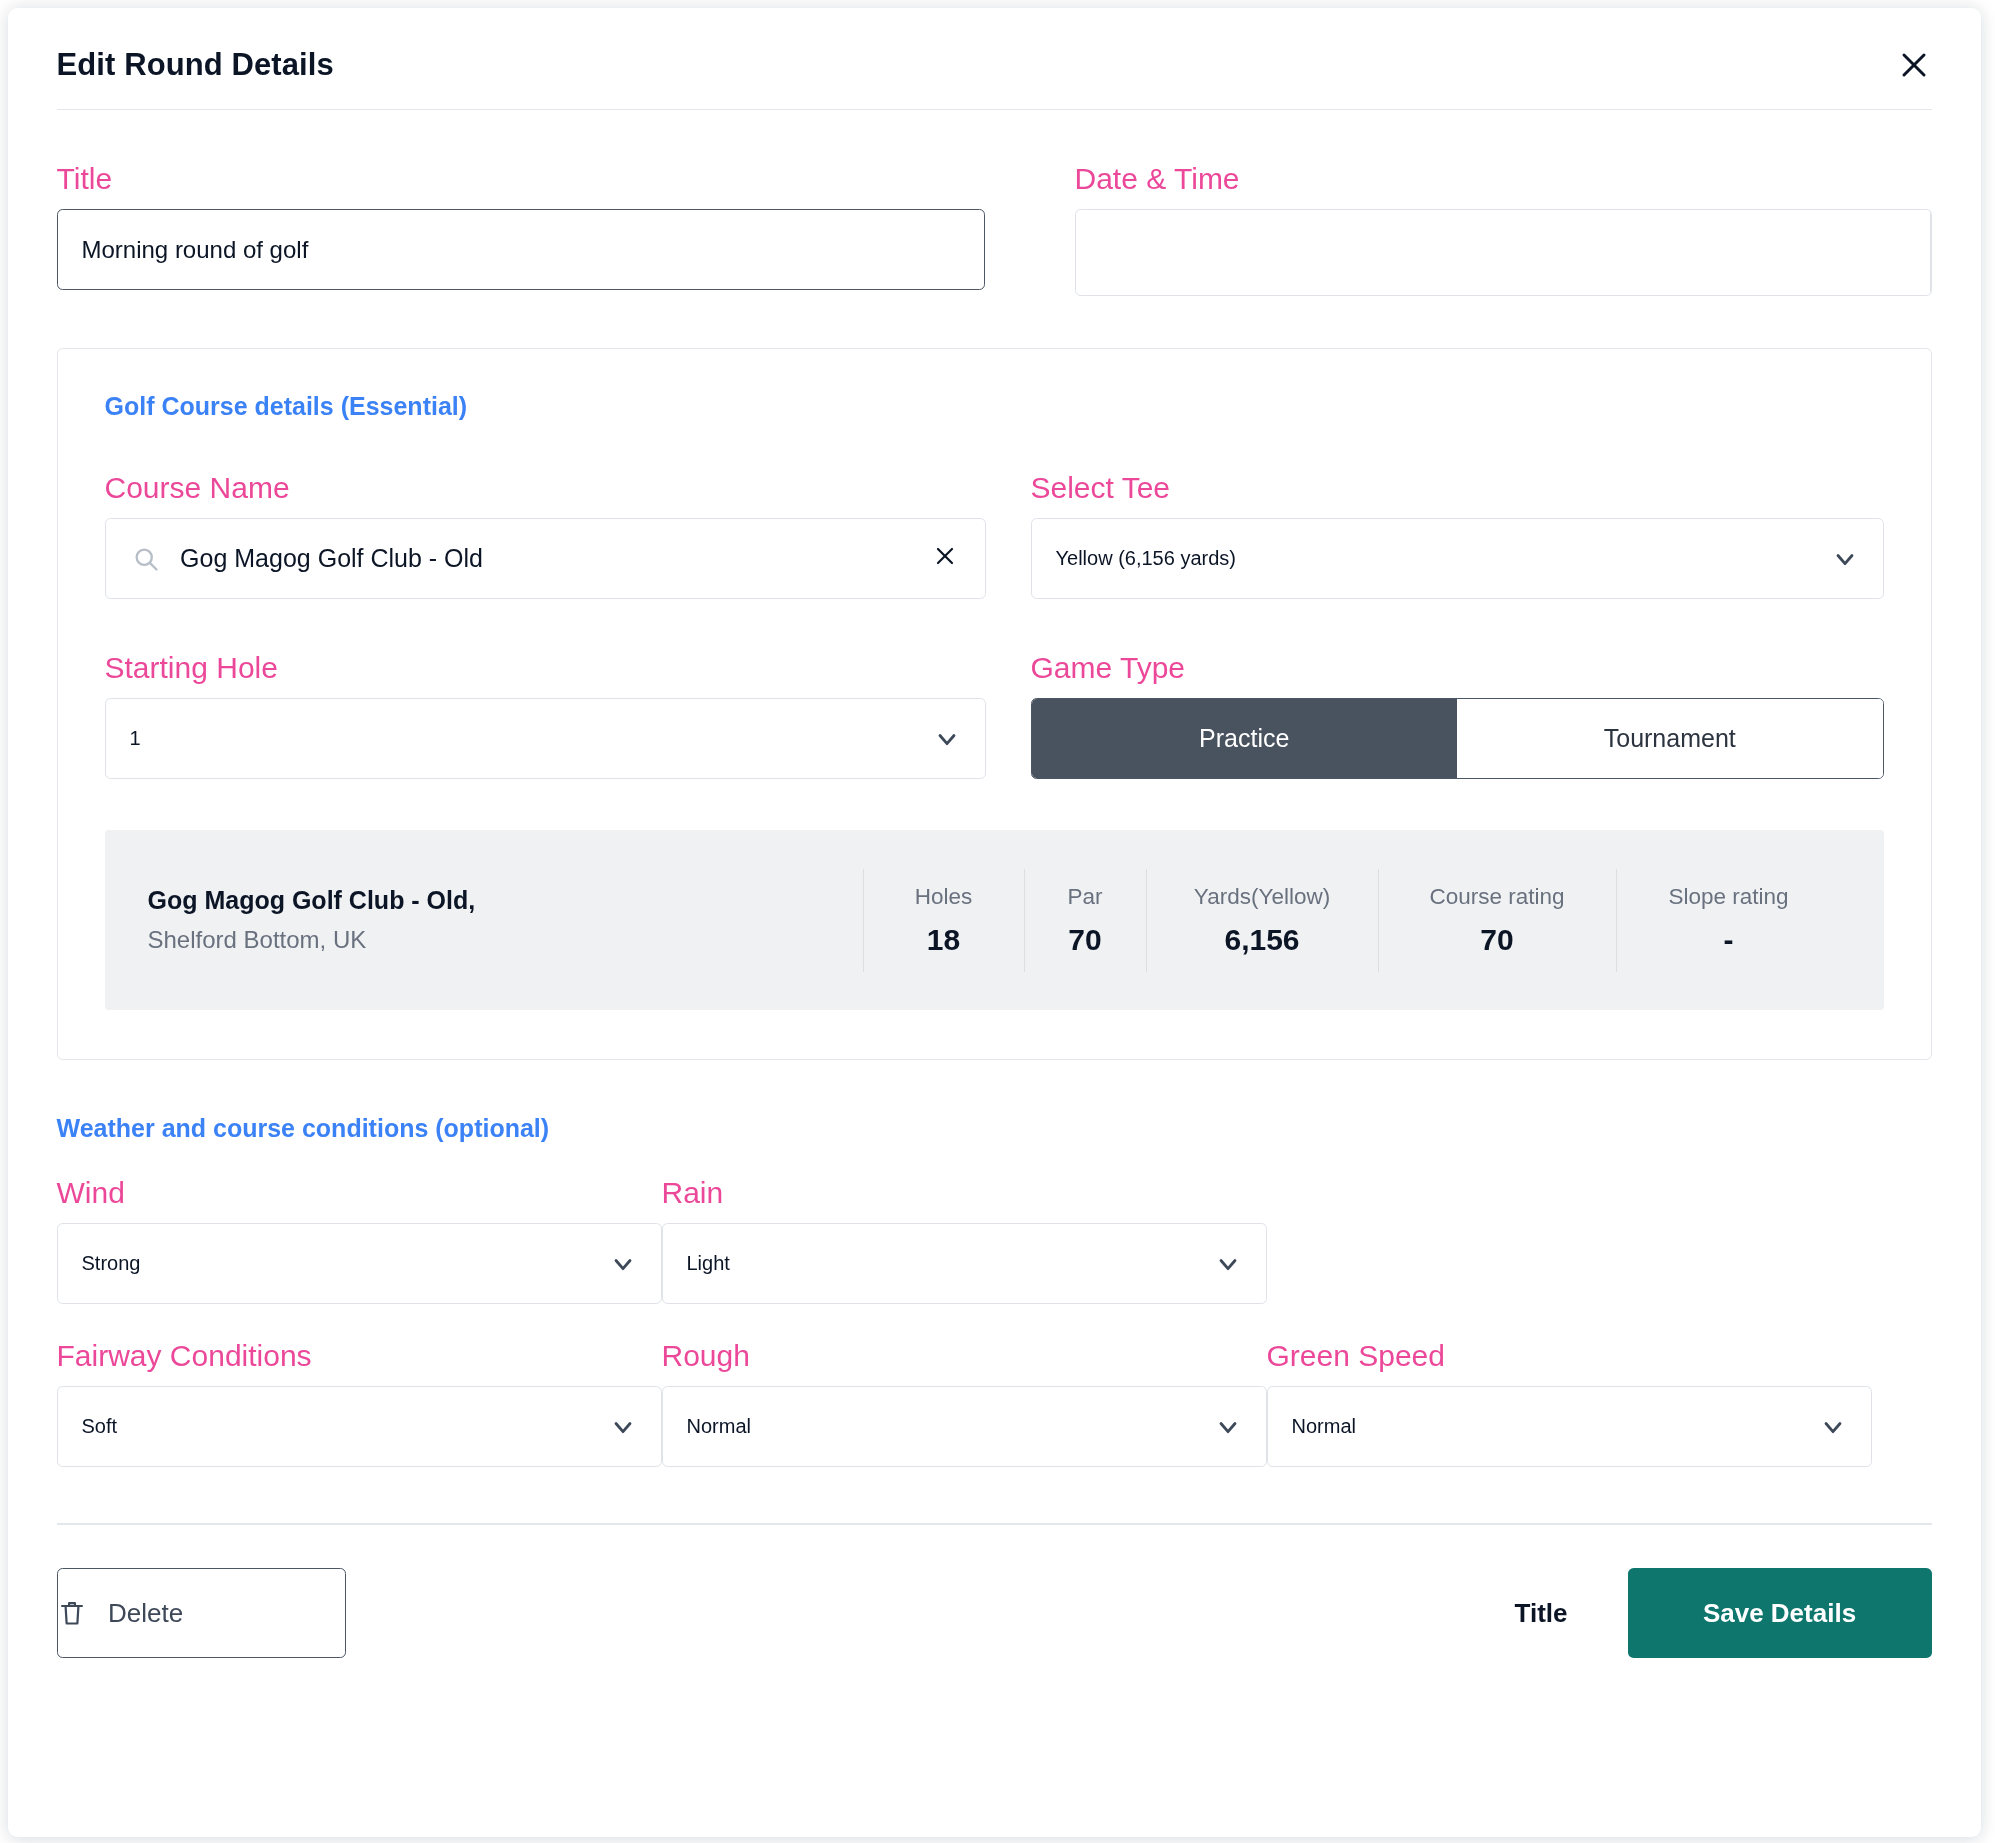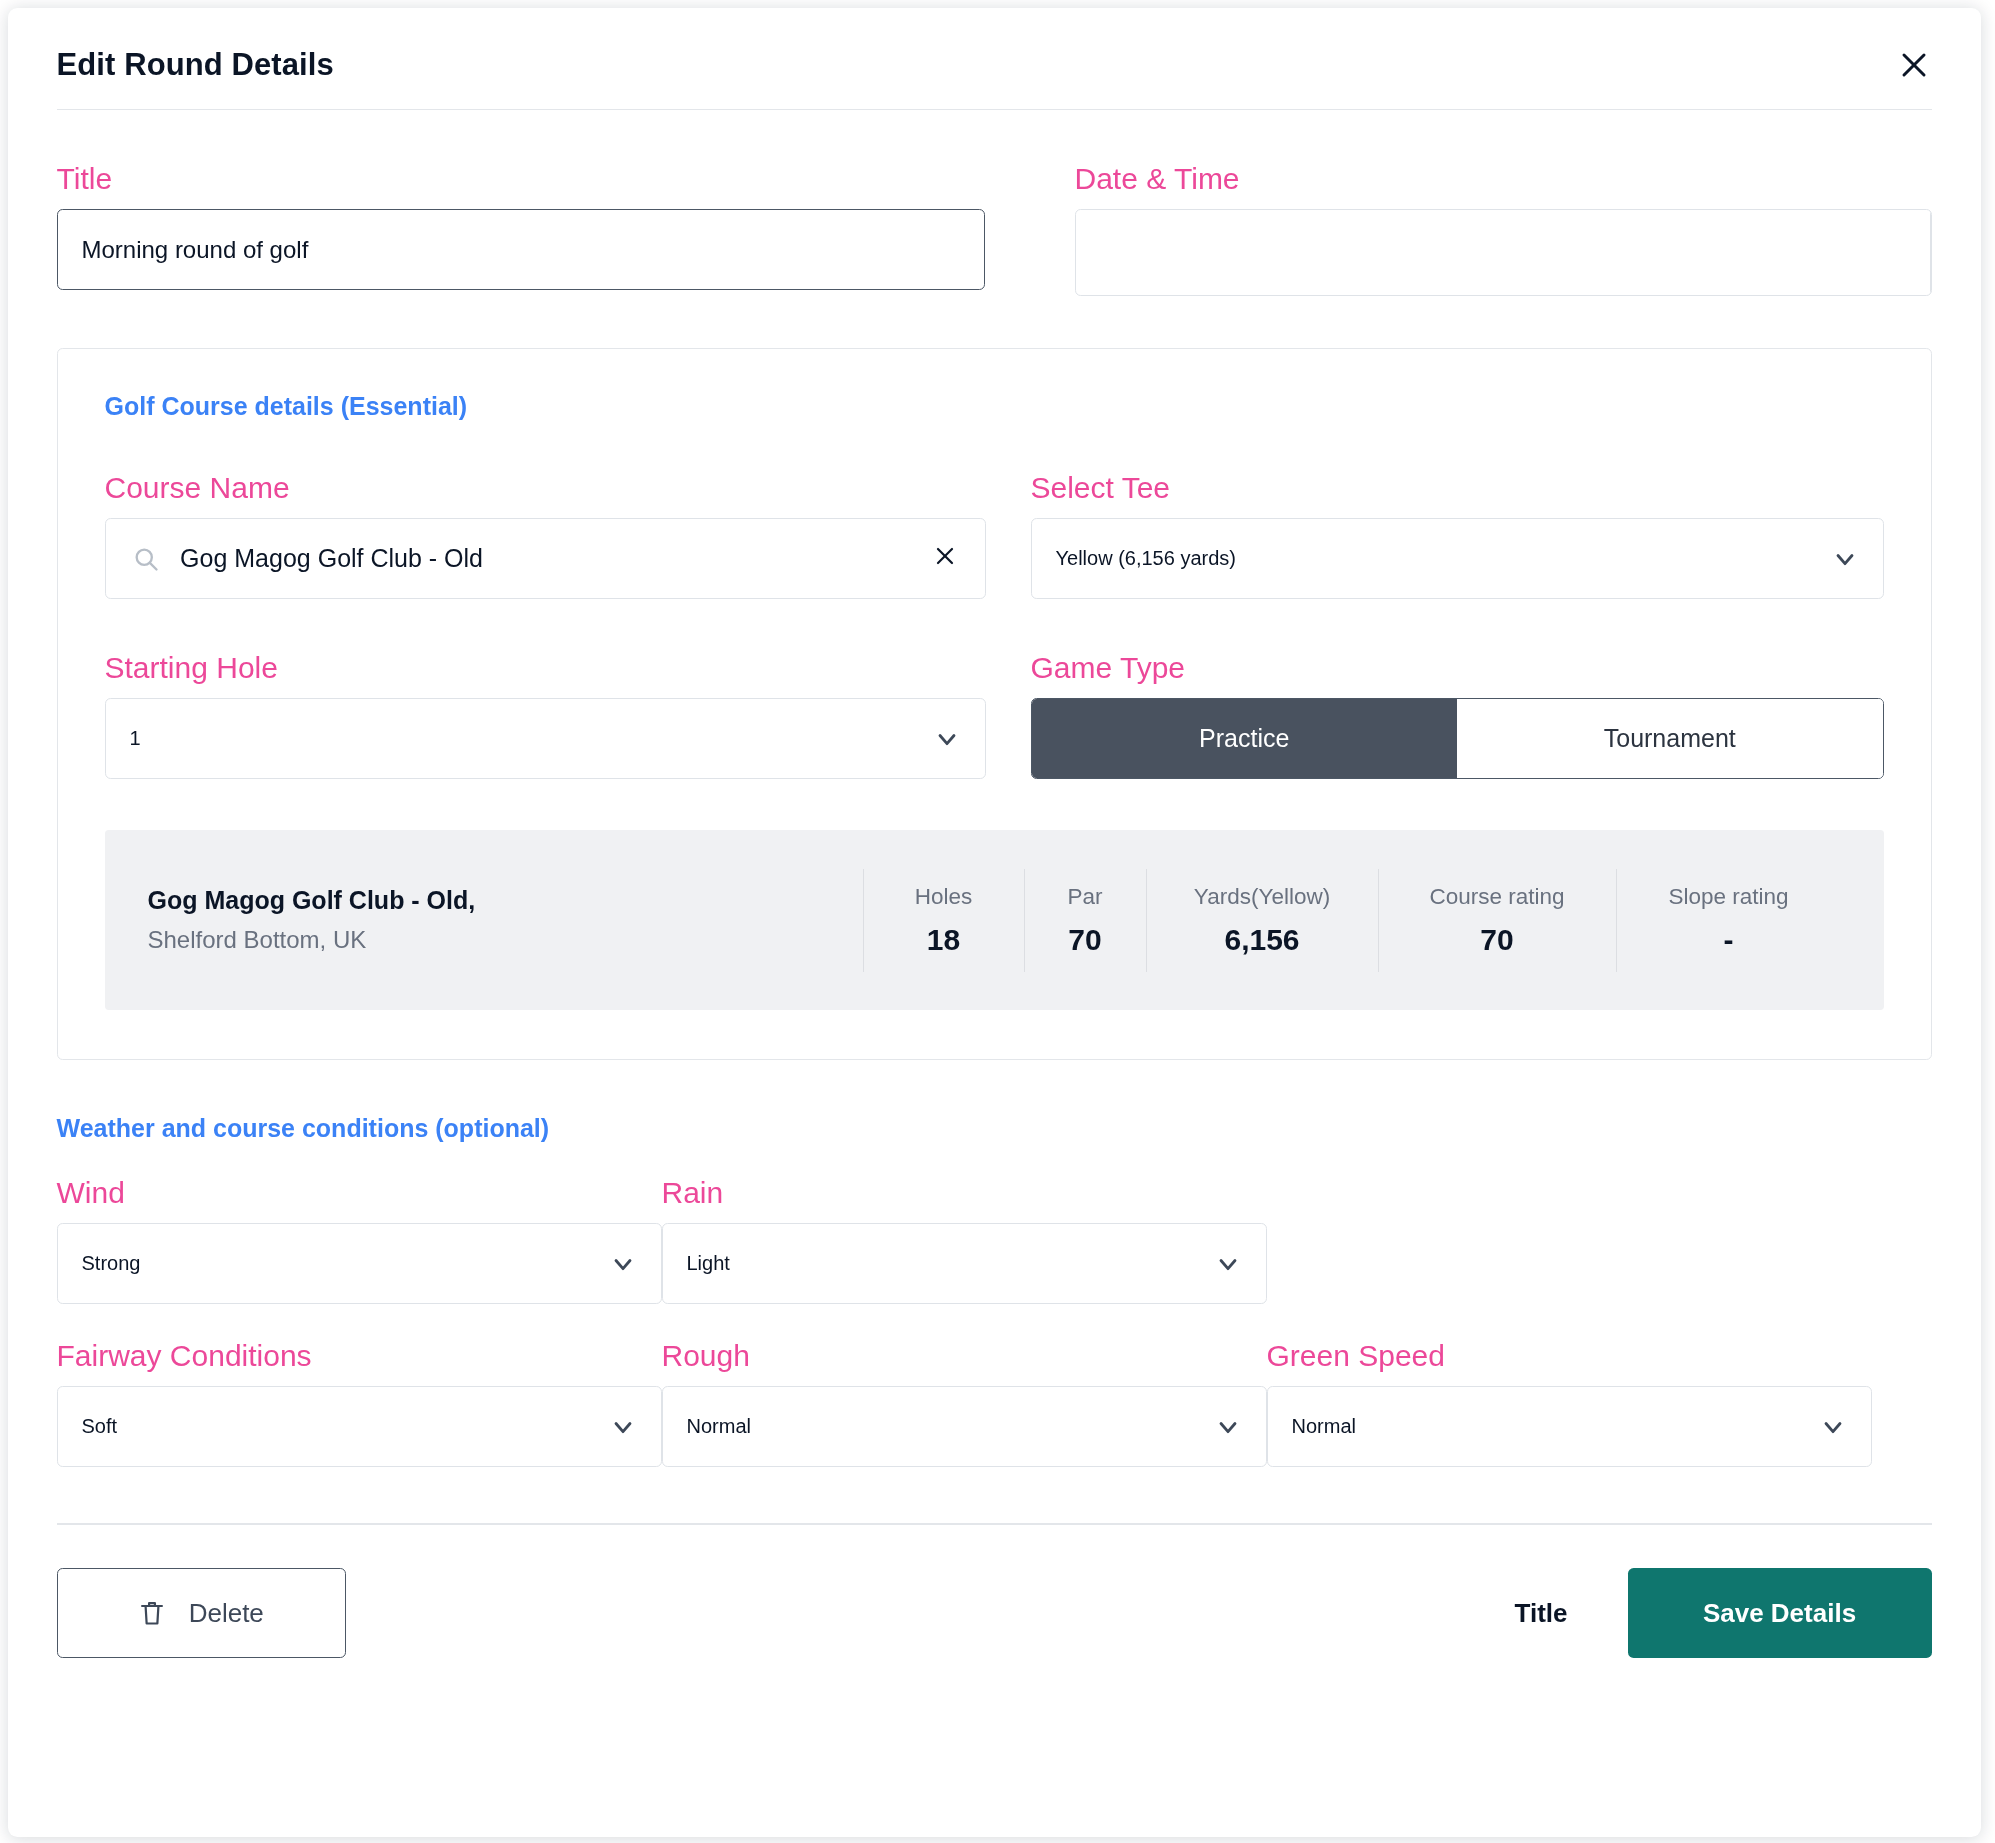--- a/index.html
+++ b/index.html
@@ -242,21 +242,20 @@
     background: #e3e6ea;
   }
   .footer {
     display: flex;
     align-items: center;
     padding: 43px 49px 0 49px;
   }
   .delete-btn {
     display: flex;
     align-items: center;
-    justify-content: center;
     gap: 22.5px;
     width: 289px;
     height: 90px;
     border: 1.9px solid #4c5765;
     border-radius: 5.6px;
     font-size: 26px;
     color: #3d4858;
     background: #fff;
     cursor: pointer;
     box-sizing: border-box;

